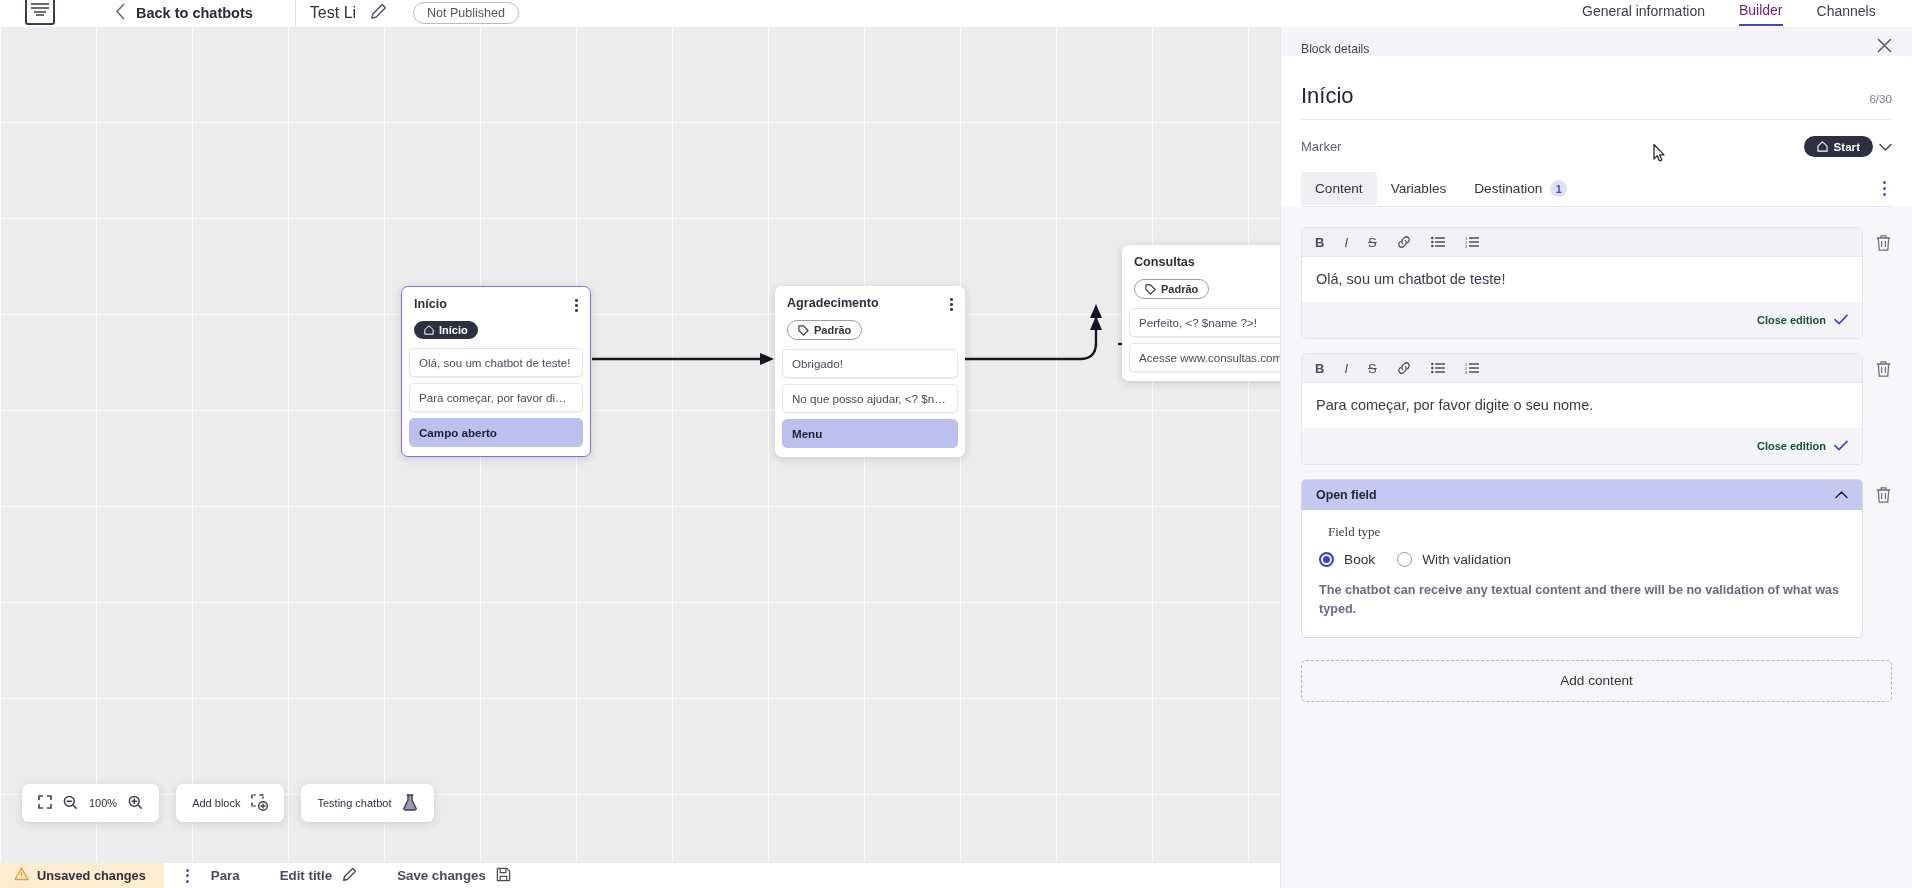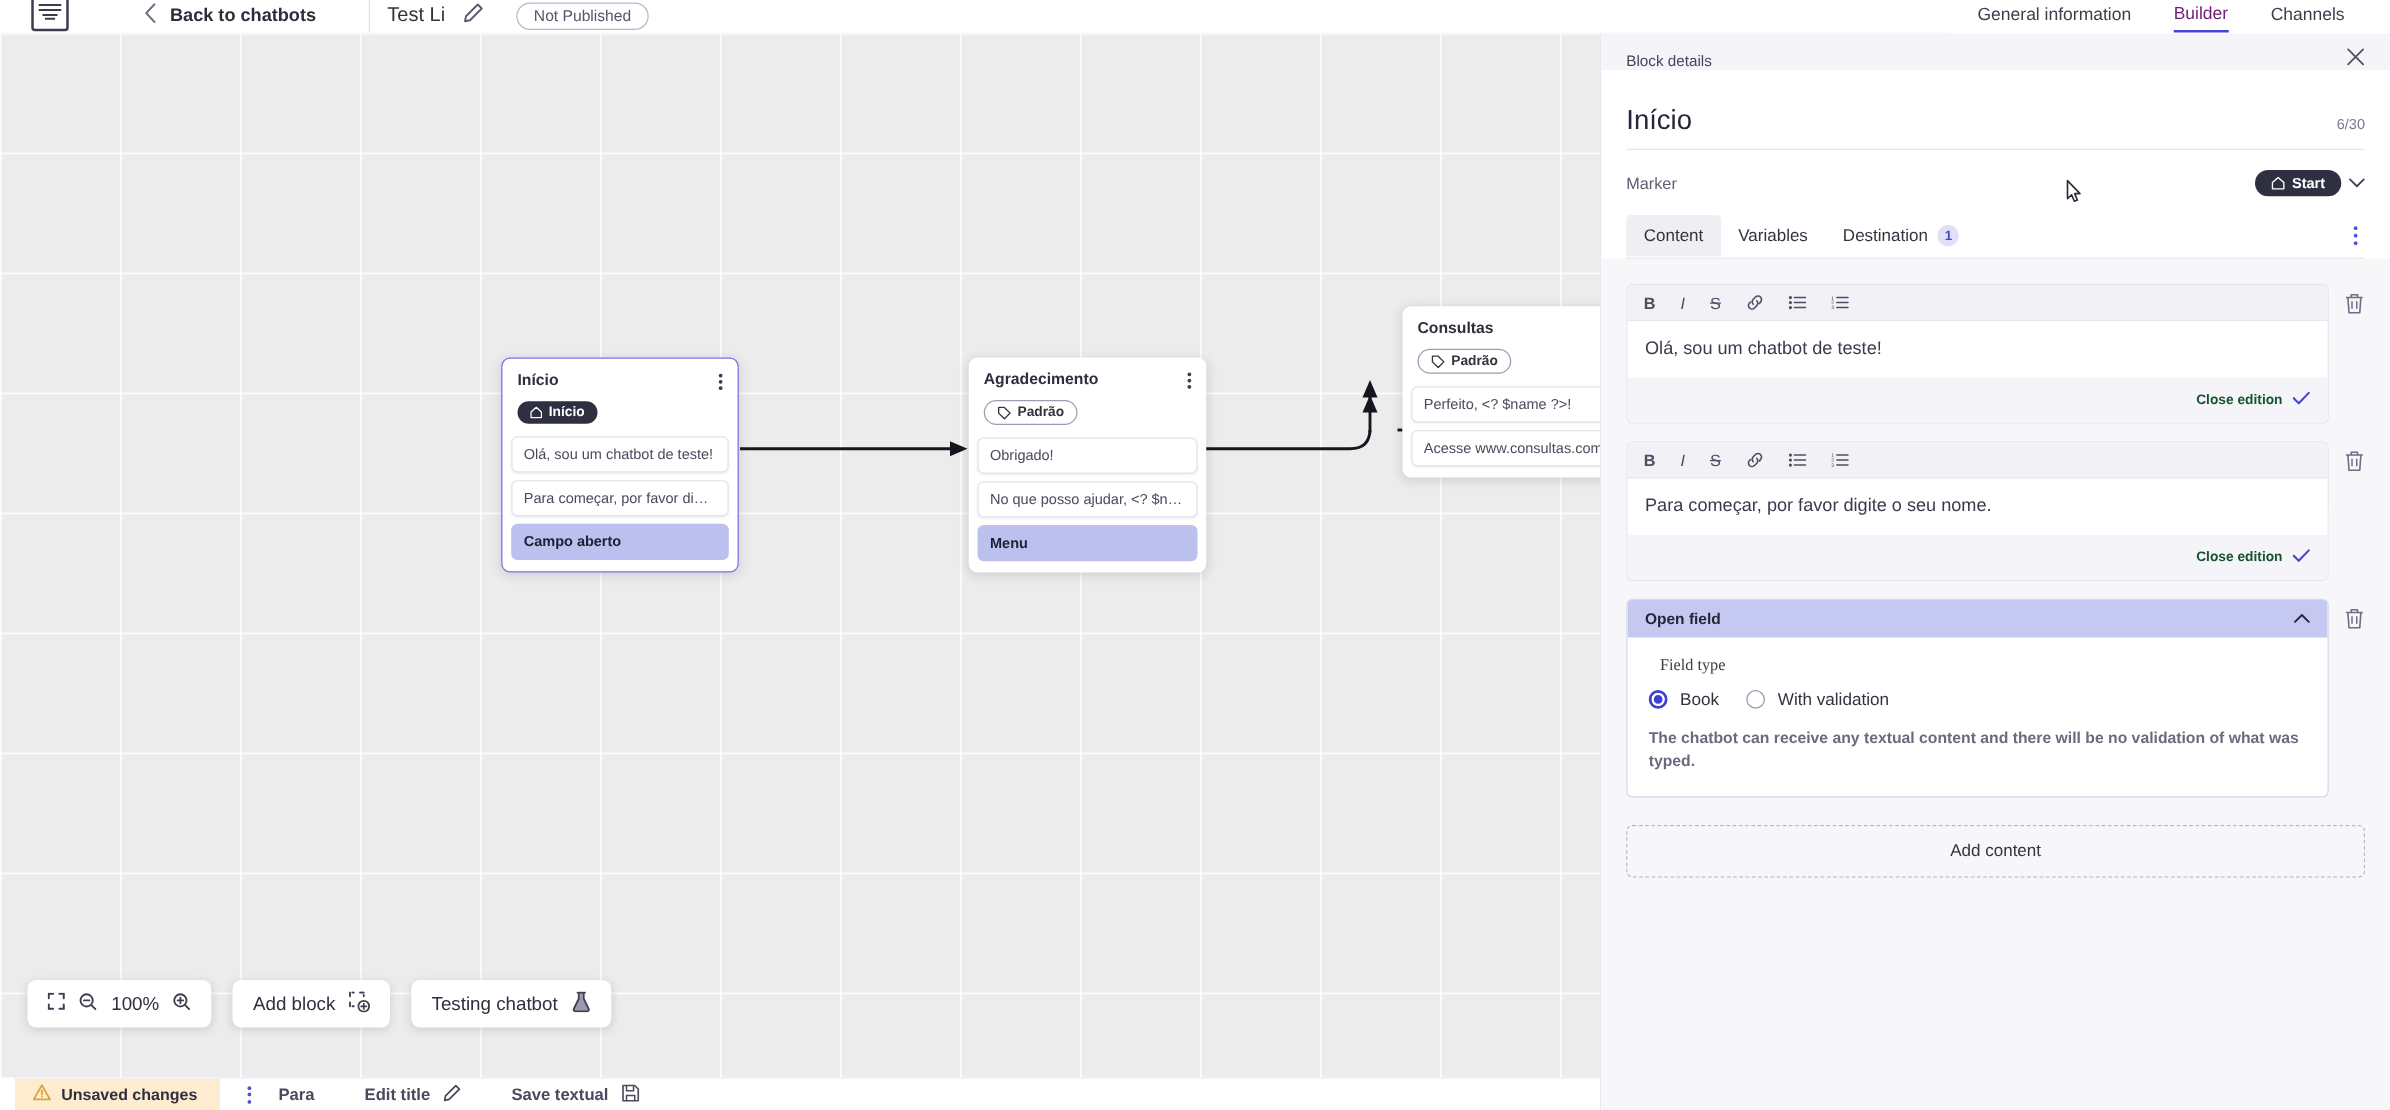--- a/index.html
+++ b/index.html
@@ -98,27 +98,27 @@
     box-shadow: none;
   }
 
   
   .bottom-tools {
     position: absolute; left: 22px; bottom: 40px; display: flex; gap: 17px; z-index: 30;
   }
   .tool-card {
     background: #ffffff; border-radius: 7px; box-shadow: 0 2px 8px rgba(40,40,70,0.15);
     height: 38px; display: flex; align-items: center; gap: 11px; padding: 0 16px;
-    font-size: 15px; color: #2f2f3e; white-space: nowrap; text-align: center;
+    font-size: 11px; color: #2f2f3e; white-space: nowrap; text-align: center;
   }
   .tool-card .zl { font-weight: normal; color: #2f2f3e; }
 
   
   .statusbar {
-    position: absolute; left: 12px; bottom: 0; width: 1560px; height: 26px;
+    position: absolute; left: 0; bottom: 0; width: 1560px; height: 26px;
     background: #ffffff; display: flex; align-items: center; z-index: 35;
     border-top: 1px solid #ededf2;
   }
   .unsaved {
     background: #fdecd0; height: 26px; display: flex; align-items: center; gap: 8px;
     padding: 0 18px 0 14px; font-size: 12.8px; font-weight: bold; color: #2f2f3e;
     white-space: nowrap;
   }
   .sb-kebab { display: flex; flex-direction: column; gap: 2.5px; margin: 0 22px; }
   .sb-kebab i { width: 3px; height: 3px; border-radius: 50%; background: #4f4fd8; display: block; }
@@ -425,21 +425,21 @@
     </span>
     <span class="sb-item">
       <span>Edit title</span>
       <span>
         <svg width="15" height="15" viewBox="0 0 16 16">
             <path d="M11.4 1.6l3 3-8.8 8.8-3.8.8.8-3.8z" stroke="#4a4a5e" stroke-width="1.5" fill="none" stroke-linejoin="round"></path>
           </svg>
       </span>
     </span>
     <span class="sb-item">
-      <span>Save textual</span>
+      <span>Save changes</span>
       <span>
         <svg width="15" height="15" viewBox="0 0 16 16">
             <path d="M1.5 1.5h10l3 3v10h-13z" stroke="#4a4a5e" stroke-width="1.4" fill="none" stroke-linejoin="round"></path>
             <path d="M4.5 1.5v4.5h6V1.5M4.5 14.5v-4.5h7v4.5" stroke="#4a4a5e" stroke-width="1.3" fill="none"></path>
           </svg>
       </span>
     </span>
   </div>
 
   <div class="panel">

